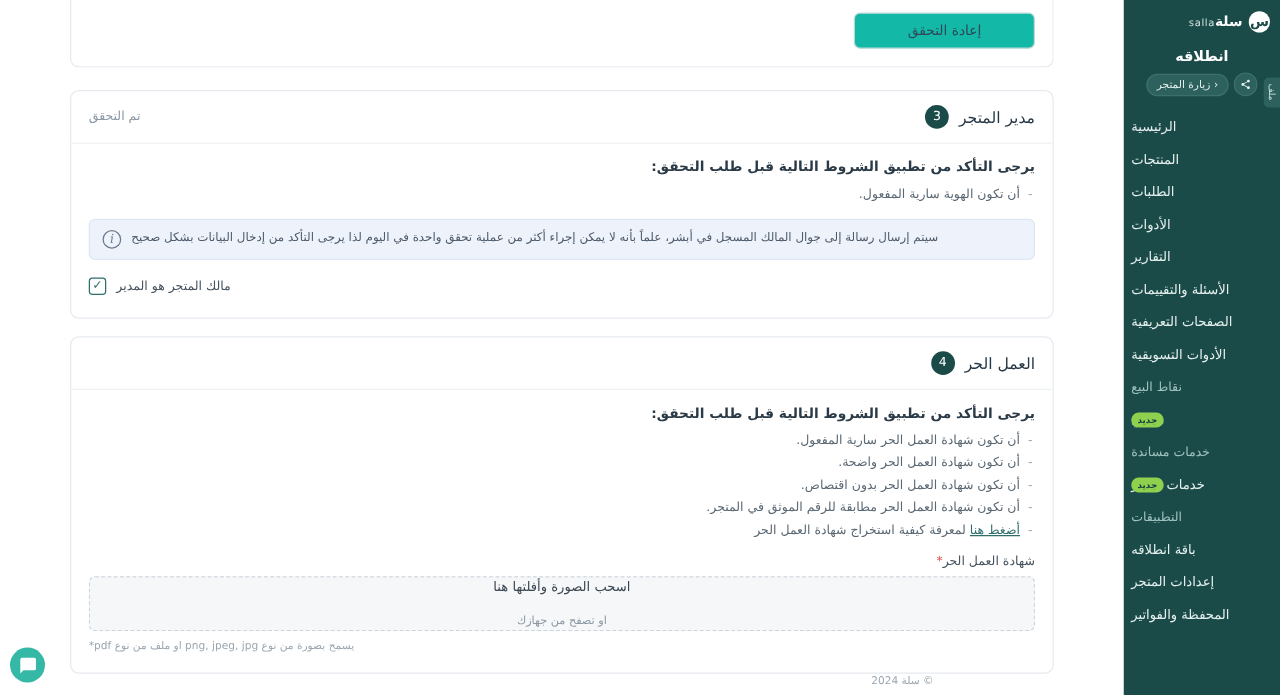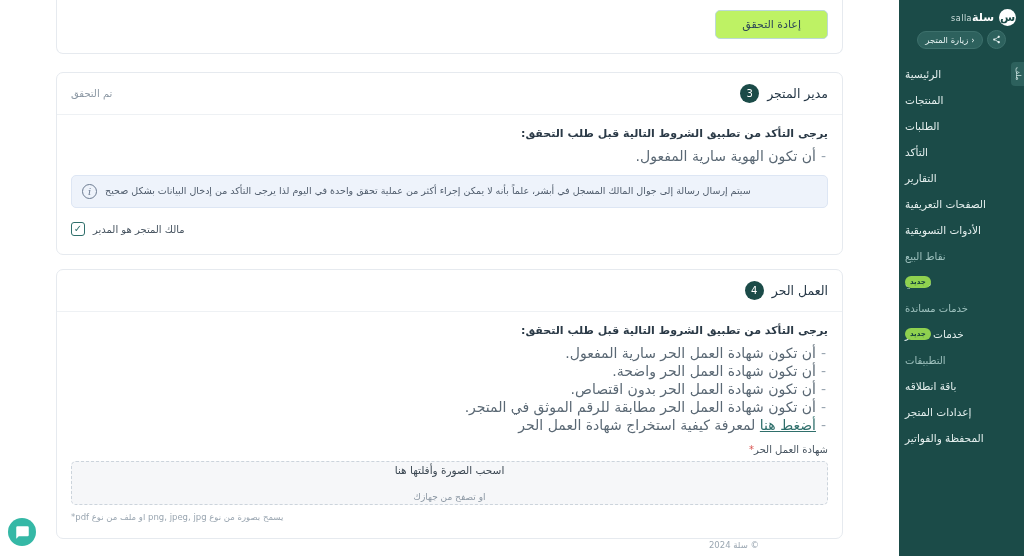--- a/index.html
+++ b/index.html
@@ -151,25 +151,25 @@
     margin: 0 56px 18px 56px;
     border: 1px solid #e6eaef;
     border-top: none;
     border-radius: 0 0 7px 7px;
     padding: 10px 14px 14px 14px;
     display: flex;
     justify-content: flex-start;
   }
   .btn-outline {
     border: 1px solid #bcd9d7;
-    background: #bef264;
+    background: #14b8a6;
     color: #2f4858;
     border-radius: 5px;
     font-size: 11px;
-    padding: 7px 26px;
+    padding: 7px 42px;
     font-family: inherit;
   }
 
   .card-head {
     display: flex;
     align-items: center;
     justify-content: space-between;
     padding: 11px 14px;
     border-bottom: 1px solid #eef1f4;
   }
@@ -208,21 +208,21 @@
     font-weight: bold;
     text-align: right;
   }
   .req-list {
     list-style: none;
     margin: 0 0 10px 0;
     padding: 0;
   }
   .req-list li {
     position: relative;
-    font-size: 14px;
+    font-size: 10px;
     color: #5a6874;
     padding: 0 12px 0 0;
     line-height: 18px;
     text-align: right;
   }
   .req-list li::before {
     content: "-";
     position: absolute;
     right: 2px;
     color: #9aa6b1;
@@ -308,21 +308,21 @@
   .hint {
     margin-top: 7px;
     font-size: 8.5px;
     color: #9aa6b1;
     text-align: left;
   }
 
   .footer-copy {
     position: absolute;
     bottom: 6px;
-    right: 140px;
+    right: 152px;
     font-size: 8.5px;
     color: #9aa6b1;
   }
   .chat-bubble {
     position: absolute;
     left: 8px; bottom: 10px;
     width: 28px; height: 28px;
     border-radius: 50%;
     background: #35b8a6;
     display: flex;
@@ -406,20 +406,21 @@
 
   <div class="sidebar">
     <div class="sidebar-logo">
       <span class="logo-mark">س</span>
       <span class="logo-text">
         <span class="logo-ar">سلة</span>
         <span class="logo-en">salla</span>
       </span>
     </div>
 
+    <div class="store-title">انطلاقه</div>
 
     <div class="store-actions">
       <span class="round-btn">
         <svg viewBox="0 0 24 24">
             <path d="M18 16.1c-.8 0-1.5.3-2 .8l-7.1-4.1c.1-.3.1-.5.1-.8s0-.5-.1-.8L16 7.1c.5.5 1.2.8 2 .8 1.7 0 3-1.3 3-3s-1.3-3-3-3-3 1.3-3 3c0 .3 0 .5.1.8L8 9.8c-.5-.5-1.2-.8-2-.8-1.7 0-3 1.3-3 3s1.3 3 3 3c.8 0 1.5-.3 2-.8l7.1 4.2c-.1.2-.1.5-.1.7 0 1.7 1.3 3 3 3s3-1.3 3-3-1.3-3-3-3z"></path>
           </svg>
       </span>
       <span class="visit-pill">
         <span>‹</span>
         <span>زيارة المتجر</span>
@@ -432,24 +433,27 @@
       <div class="nav-item">
           <span>الرئيسية</span>
         </div>
       <div class="nav-item">
           <span>المنتجات</span>
         </div>
       <div class="nav-item">
           <span>الطلبات</span>
         </div>
       <div class="nav-item">
-          <span>التأكد</span>
+          <span>الأدوات</span>
         </div>
       <div class="nav-item">
           <span>التقارير</span>
+        </div>
+      <div class="nav-item">
+          <span>الأسئلة والتقييمات</span>
         </div>
       <div class="nav-item">
           <span>الصفحات التعريفية</span>
         </div>
       <div class="nav-item">
           <span>الأدوات التسويقية</span>
         </div>
       <div class="nav-item section-label">
           <span>نقاط البيع</span>
         </div>

